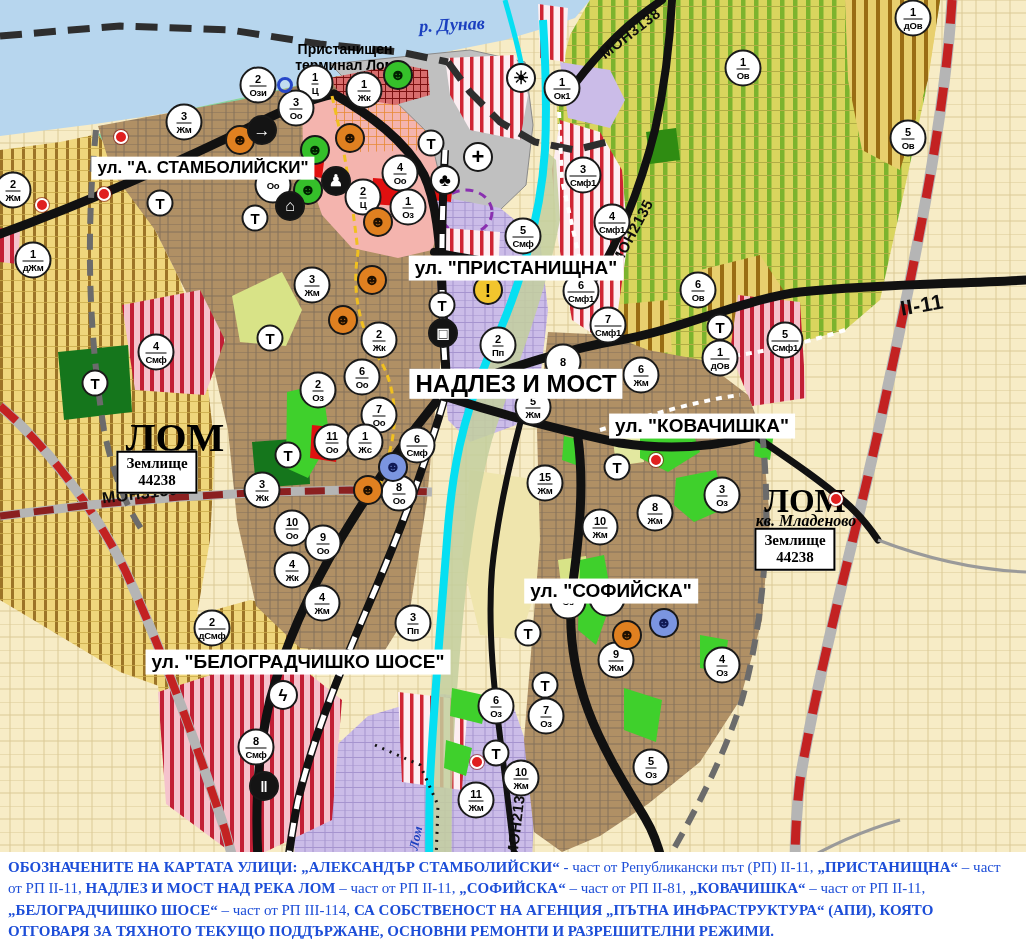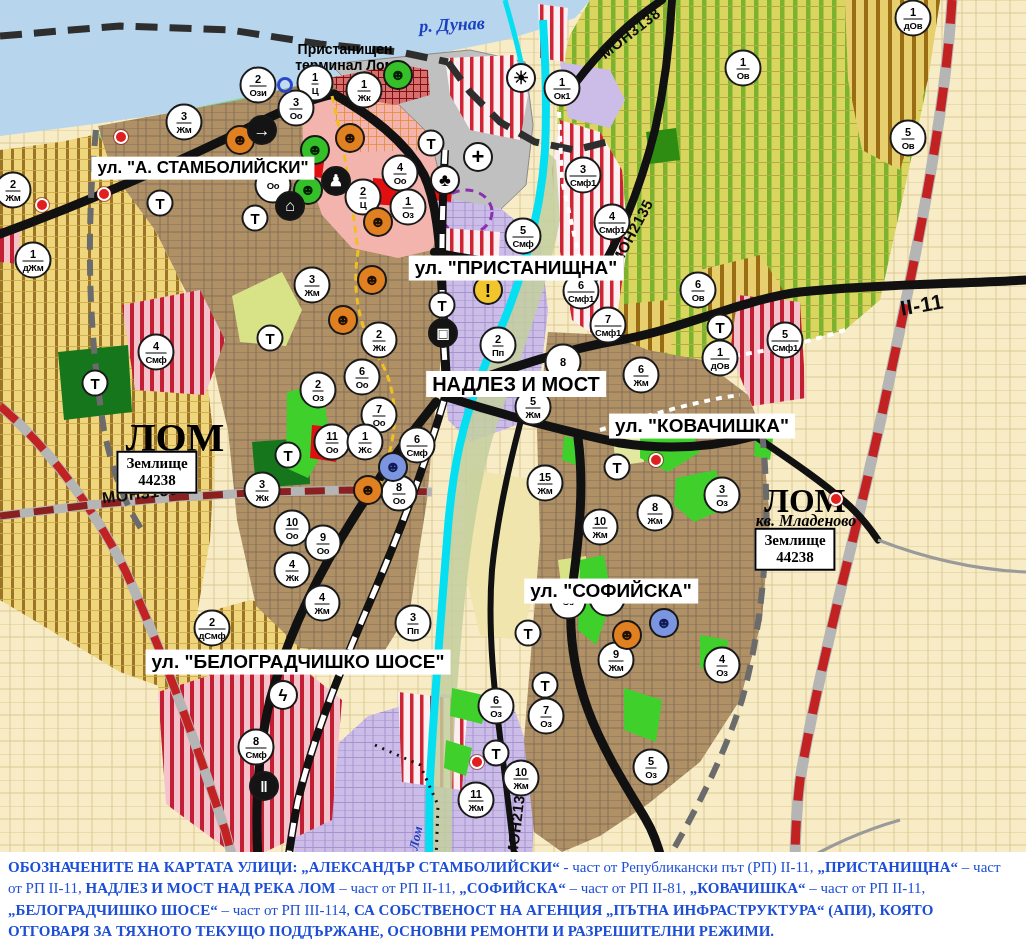--- a/index.html
+++ b/index.html
@@ -504,21 +504,21 @@
     <div class="ic ic-rail" style="left: 264px; top: 786px;"></div>
     <div class="ic ic-bluering" style="left: 285px; top: 85px;"></div>
     <div class="rdot" style="left: 121px; top: 137px;"></div>
     <div class="rdot" style="left: 42px; top: 205px;"></div>
     <div class="rdot" style="left: 104px; top: 194px;"></div>
     <div class="rdot" style="left: 656px; top: 460px;"></div>
     <div class="rdot" style="left: 477px; top: 762px;"></div>
     <div class="rdot" style="left: 836px; top: 499px;"></div>
     <div class="street-label" style="left: 203px; top: 168px; font-size: 17px;">ул. "А. СТАМБОЛИЙСКИ"</div>
     <div class="street-label" style="left: 516px; top: 268px; font-size: 19px;">ул. "ПРИСТАНИЩНА"</div>
-    <div class="street-label" style="left: 516px; top: 384px; font-size: 20px;">НАДЛЕЗ И МОСТ</div>
+    <div class="street-label" style="left: 516px; top: 384px; font-size: 24px;">НАДЛЕЗ И МОСТ</div>
     <div class="street-label" style="left: 702px; top: 426px; font-size: 19px;">ул. "КОВАЧИШКА"</div>
     <div class="street-label" style="left: 611px; top: 591px; font-size: 19px;">ул. "СОФИЙСКА"</div>
     <div class="street-label" style="left: 298px; top: 662px; font-size: 19px;">ул. "БЕЛОГРАДЧИШКО ШОСЕ"</div>
     <div class="road-label" style="left: 140px; top: 494px; font-size: 16px; transform: translate(-50%, -50%) rotate(-7deg);">МОН3139</div>
     <div class="road-label" style="left: 630px; top: 33px; font-size: 15px; transform: translate(-50%, -50%) rotate(-38deg);">МОН3138</div>
     <div class="road-label" style="left: 632px; top: 232px; font-size: 15px; transform: translate(-50%, -50%) rotate(-62deg);">МОН2135</div>
     <div class="road-label" style="left: 516px; top: 822px; font-size: 15px; transform: translate(-50%, -50%) rotate(-83deg);">МОН2136</div>
     <div class="road-label" style="left: 922px; top: 305px; font-size: 21px; transform: translate(-50%, -50%) rotate(-10deg);">II-11</div>
     <div class="place-label pl-serif pl-italic pl-blue" style="left: 452px; top: 25px; font-size: 18px; font-weight: bold; transform: translate(-50%, -50%) rotate(-3deg);">
       <div>р. Дунав</div>

